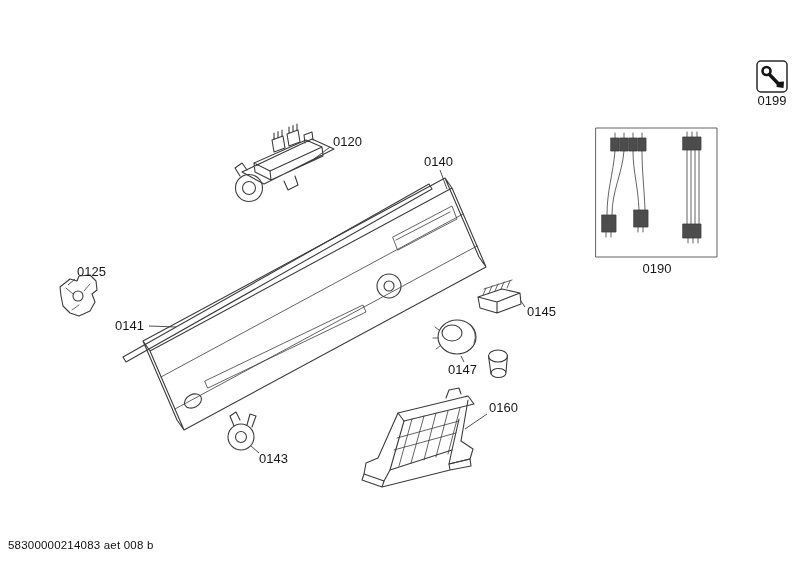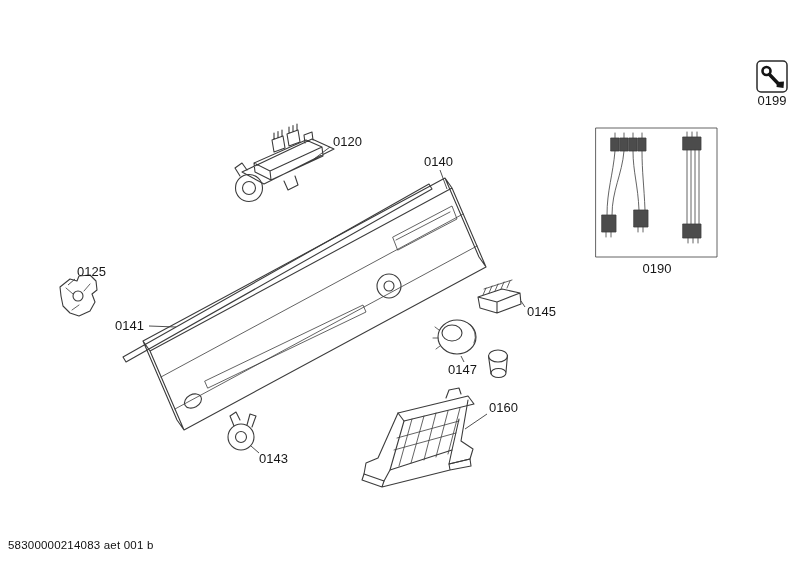--- a/index.html
+++ b/index.html
@@ -146,14 +146,14 @@
     <g>
       <circle class="icon-stroke" cx="766.5" cy="71" r="4"></circle>
       <line class="icon-stroke-thick" x1="769.5" y1="74.5" x2="779" y2="84.5"></line>
       <path class="icon-fill" d="M777 82 L784 81.5 L783.5 88 L776.5 87 Z"></path>
     </g>
   </g>
   <text class="lbl" x="772" y="105" text-anchor="middle">0199</text>
 
 </svg>
 
-<div class="footer">58300000214083 aet 001 b</div>
+<div class="footer">58300000214083 aet 008 b</div>
 </div>
 
 </body></html>

